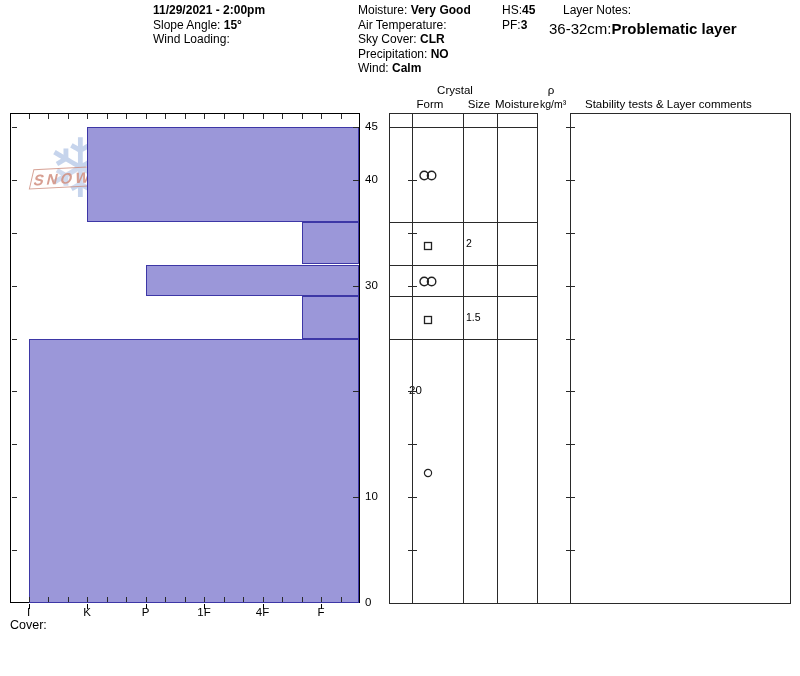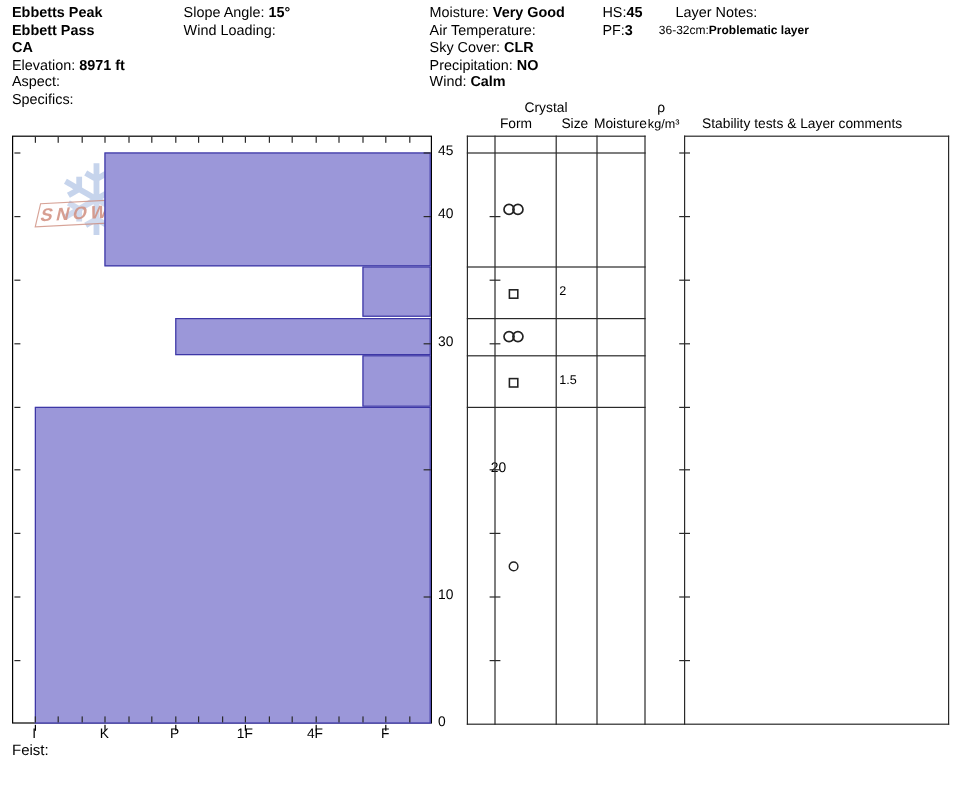--- a/index.html
+++ b/index.html
@@ -22,37 +22,30 @@
     transform:rotate(-3deg) skewX(-16deg);
     display:flex; align-items:center; justify-content:center; gap:9px;
     font-size:15px; font-weight:bold; letter-spacing:3px;
     color:rgba(208,141,126,0.85);
   }
   #snowflake {
     position:absolute; left:46px; top:128px; font-size:82px; line-height:1;
     color:rgba(160,183,224,0.60);
   }
   #notes-label { position:absolute; left:10px; top:618px; font-size:12.5px; }
-  .small-note { position:absolute; left:549px; top:20px; font-size:10px; white-space:nowrap; }
+  .small-note { position:absolute; left:549px; top:20px; font-size:15px; white-space:nowrap; }
 </style>
 </head>
 <body>
 
 <div id="canvas">
 
-  <div class="col" style="left:10px">
-    <div class="b">Ebbetts Peak</div>
-    <div class="b">Ebbett Pass</div>
-    <div class="b">CA</div>
-    <div><span>Elevation: </span><span class="b">8971 ft</span></div>
-    <div>Aspect:</div>
-    <div>Specifics:</div>
-  </div>
 
   <div class="col" style="left:153px">
+    <div class="b">11/29/2021 - 2:00pm</div>
     <div><span>Slope Angle: </span><span class="b">15°</span></div>
     <div>Wind Loading:</div>
   </div>
 
   <div class="col" style="left:358px">
     <div><span>Moisture: </span><span class="b">Very Good</span></div>
     <div>Air Temperature:</div>
     <div><span>Sky Cover: </span><span class="b">CLR</span></div>
     <div><span>Precipitation: </span><span class="b">NO</span></div>
     <div><span>Wind: </span><span class="b">Calm</span></div>
@@ -77,21 +70,21 @@
   <div class="th" style="left:585px; top:98px">Stability tests &amp; Layer comments</div>
 
   <div style="position:absolute; left:10px; top:113px; width:350px; height:490px; border:1px solid #000;"></div>
 
   <div id="snowflake">❄</div>
   <div id="wm-frame">
     <span>SNOW</span>
       <span>PILOT</span>
   </div>
 
-  <div id="notes-label">Feist:</div>
+  <div id="notes-label">Cover:</div>
 
 <div class="bar" style="position: absolute; left: 87px; top: 127px; width: 272px; height: 95.2px; background: rgb(155, 151, 217); border-color: rgb(61, 55, 166);"></div>
     <div class="bar" style="position: absolute; left: 301.5px; top: 222.2px; width: 57.5px; height: 42.3111px; background: rgb(155, 151, 217); border-color: rgb(61, 55, 166);"></div>
     <div class="bar" style="position: absolute; left: 145.5px; top: 264.511px; width: 213.5px; height: 31.7333px; background: rgb(155, 151, 217); border-color: rgb(61, 55, 166);"></div>
     <div class="bar" style="position: absolute; left: 301.5px; top: 296.244px; width: 57.5px; height: 42.3111px; background: rgb(155, 151, 217); border-color: rgb(61, 55, 166);"></div>
     <div class="bar" style="position: absolute; left: 28.5px; top: 338.556px; width: 330.5px; height: 264.444px; background: rgb(155, 151, 217); border-color: rgb(61, 55, 166);"></div>
     <div style="position: absolute; left: 28.5px; top: 114px; width: 1px; height: 5px; background: rgb(42, 42, 42);"></div>
     <div style="position: absolute; left: 28.5px; top: 597px; width: 1px; height: 5px; background: rgb(42, 42, 42);"></div>
     <div style="position: absolute; left: 48px; top: 114px; width: 1px; height: 5px; background: rgb(42, 42, 42);"></div>
     <div style="position: absolute; left: 48px; top: 597px; width: 1px; height: 5px; background: rgb(42, 42, 42);"></div>

